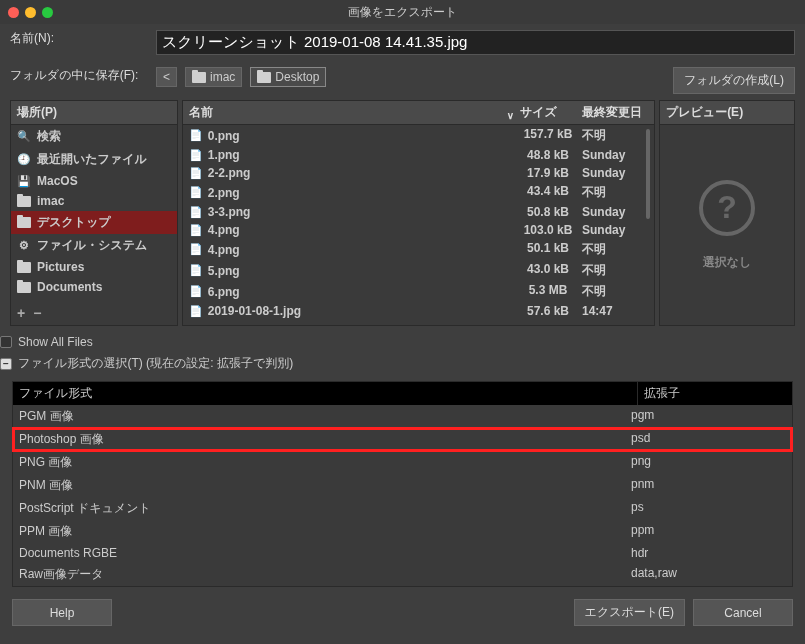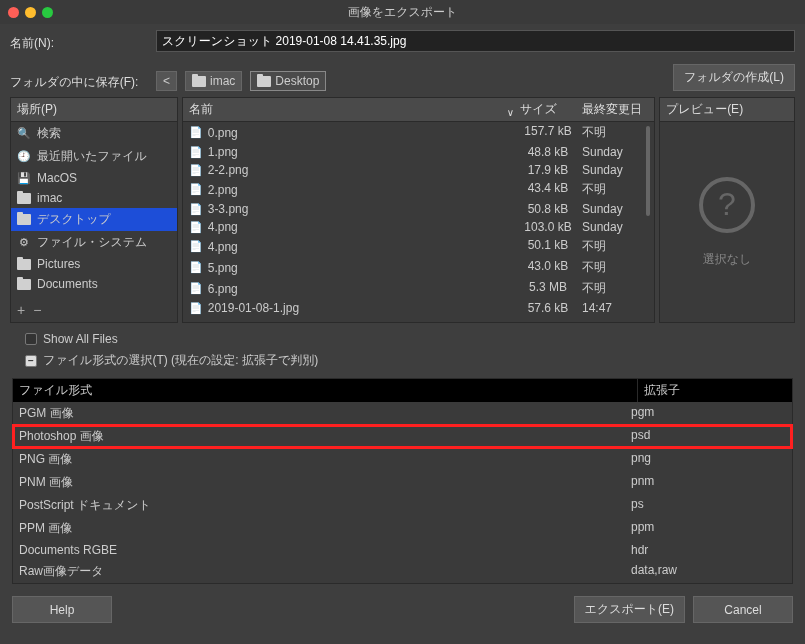--- a/index.html
+++ b/index.html
@@ -2,51 +2,51 @@
 <html><head>
 <meta charset="utf-8">
 <style>
 * { margin:0; padding:0; box-sizing:border-box; font-family:sans-serif; }
 body { background:#3e3e3e; width:805px; height:644px; color:#ccc; font-size:12px; overflow:hidden; }
 .titlebar { height:24px; background:#3a3a3a; display:flex; align-items:center; position:relative; }
 .traffic { display:flex; gap:6px; padding-left:8px; }
 .dot { width:11px; height:11px; border-radius:50%; }
 .red{background:#ff5f57}.yellow{background:#ffbd2e}.green{background:#28c940}
 .title { position:absolute; left:50%; transform:translateX(-50%); color:#ccc; }
-.row { display:flex; align-items:flex-end; padding:6px 10px; gap:8px; }
+.row { display:flex; align-items:flex-start; padding:6px 10px; gap:8px; }
 .label { width:138px; color:#ddd; }
-input[type=text] { flex:1; background:#222; border:1px solid #555; color:#fff; padding:3px 5px; font-size:12px; }
+input[type=text] { flex:1; background:#222; border:1px solid #555; color:#fff; padding:3px 5px; font-size:15px; }
 .btn { background:#555; border:1px solid #666; color:#ddd; padding:4px 10px; font-size:12px; cursor:pointer; }
 .pathbtn { background:#555; border:1px solid #666; padding:2px 6px; display:flex; align-items:center; gap:4px; font-size:12px; cursor:pointer; }
 .pathbtn.active{background:#4a4a4a;border-color:#888}
 .folder-ic{display:inline-block;width:14px;height:11px;background:#d0d0d0;border-radius:1px;position:relative}
 .folder-ic:before{content:"";position:absolute;top:-2px;left:0;width:6px;height:3px;background:#d0d0d0;border-radius:1px 1px 0 0}
 .main { display:flex; padding:0 10px; gap:4px; height:226px; }
-.col { background:#3a3a3a; border:1px solid #2a2a2a; display:flex; flex-direction:column; }
+.col { background:#3a3a3a; border:1px solid #2a2a2a; display:flex; flex-direction:column;font-weight:bold; }
 .places{width:168px}.filelist{flex:1}.preview{width:136px}
 .colhead { background:#4a4a4a; padding:3px 6px; color:#ddd; border-bottom:1px solid #2a2a2a; font-size:12px; }
 .filehead{display:flex}
 .fh-name{flex:1;display:flex;justify-content:space-between;align-items:flex-end;padding-right:6px}
 .fh-size{width:62px}
 .fh-date{width:66px}
 .chev{font-size:10px}
 .listbody{overflow-y:auto;flex:1;position:relative}
 .scrollind{position:absolute;right:4px;top:4px;bottom:4px;width:4px}
 .scrollthumb{position:absolute;right:0;top:0;width:4px;height:90px;background:#666;border-radius:2px}
 .pitem{display:flex;align-items:center;gap:6px;padding:3px 6px;cursor:pointer}
-.pitem.active{background:#1d4ed8}
+.pitem.active{background:#7f1d1d}
 .ic{width:14px;height:14px;display:inline-flex;align-items:center;justify-content:center;font-size:11px}
 .addrem{padding:4px 6px;display:flex;gap:8px;color:#aaa;font-size:14px}
 .frow{display:flex;padding:2px 6px;cursor:pointer}
 .fn{flex:1;display:flex;align-items:center;gap:5px}
 .fs{width:62px;text-align:center;padding-right:6px}
 .fd{width:66px}
 .prevbody{flex:1;display:flex;flex-direction:column;align-items:center;justify-content:center;gap:18px;color:#888}
 .qmark{width:56px;height:56px;border:4px solid #666;border-radius:50%;display:flex;align-items:center;justify-content:center;font-size:32px;color:#666}
-.opts{padding:6px 25px}
+.opts{padding:6px 0}
 .opts .orow{display:flex;align-items:center;gap:6px;padding:3px 0}
 .ck{width:12px;height:12px;border:1px solid #777;background:#333;border-radius:2px}
 .ck.minus{background:#ddd;display:flex;align-items:center;justify-content:center;color:#333;font-weight:bold;font-size:10px}
 .fmt{margin:0 12px;border:1px solid #2a2a2a;background:#3a3a3a}
 .fmthead{display:flex;background:#000000}
 .fmthead .c1{flex:1;padding:3px 6px}
 .fmthead .c2{width:155px;padding:3px 6px;border-left:1px solid #2a2a2a}
 .fmtrow{display:flex;padding:3px 6px;cursor:pointer}
 .fmtrow .c1{flex:1}
 .fmtrow .c2{width:155px}

